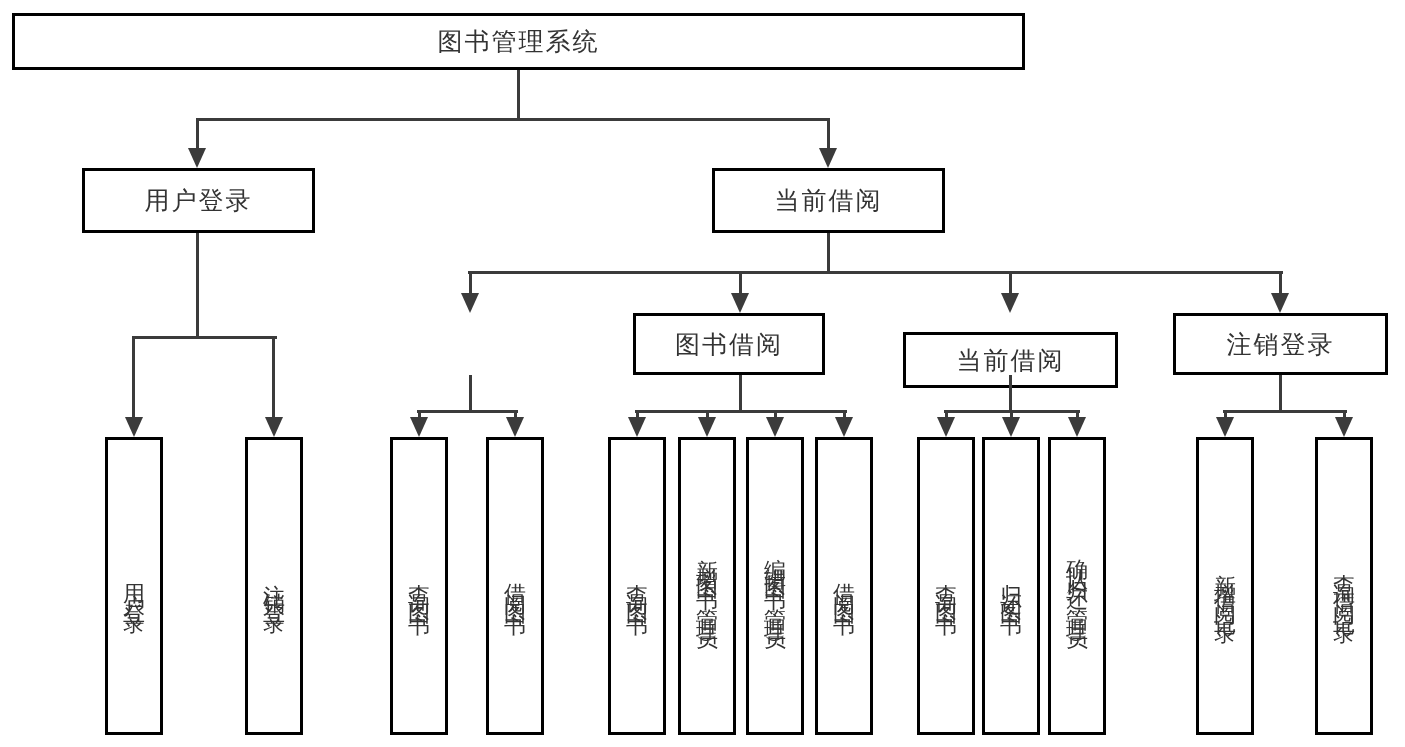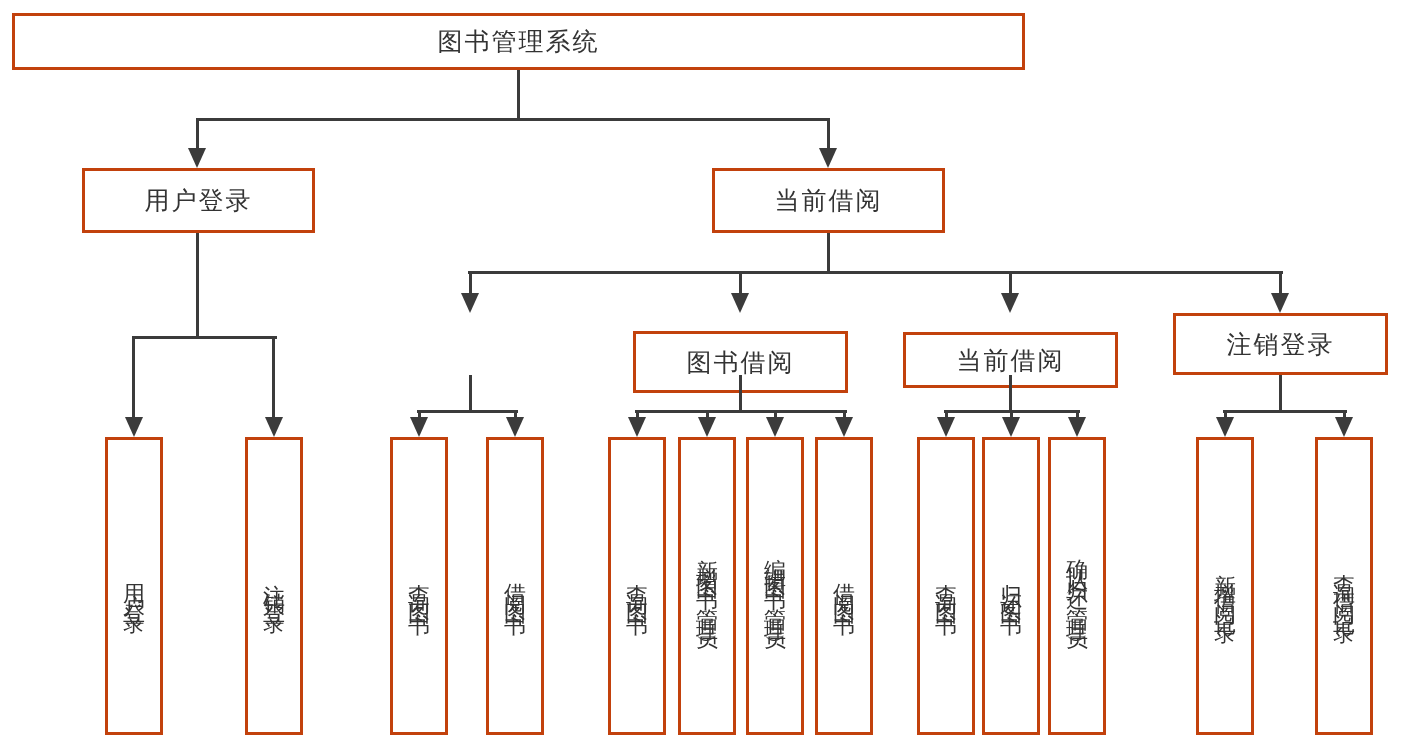--- a/index.html
+++ b/index.html
@@ -2,21 +2,21 @@
 <html><head>
 <meta charset="utf-8">
 <style>
   html,body{margin:0;padding:0;background:#fff;}
   .canvas{
     position:relative;width:1405px;height:747px;background:#ffffff;overflow:hidden;
     font-family:"Liberation Sans","DejaVu Sans",sans-serif;
   }
   .box{
     position:absolute;box-sizing:border-box;background:#ffffff;
-    border:3px solid #c2410c;display:flex;align-items:center;justify-content:center;
+    border:3px solid #000000;display:flex;align-items:center;justify-content:center;
   }
   .hlabel{
     font-size:25px;color:#333333;letter-spacing:2px;white-space:nowrap;
   }
   .vlabel{
     writing-mode:vertical-rl;text-orientation:mixed;
     font-size:22px;color:#333333;letter-spacing:10px;line-height:1;
   }
   .vline{position:absolute;width:3px;background:#3b3b3b;}
   .hline{position:absolute;height:3px;background:#3b3b3b;}
@@ -63,21 +63,21 @@
   <div class="hline" style="left:468px;top:271px;width:815px"></div>
   <div class="vline" style="left:469px;top:271px;height:26px"></div>
   <div class="arrow" style="left:461px;top:293px"></div>
   <div class="vline" style="left:739px;top:271px;height:26px"></div>
   <div class="arrow" style="left:731px;top:293px"></div>
   <div class="vline" style="left:1009px;top:271px;height:26px"></div>
   <div class="arrow" style="left:1001px;top:293px"></div>
   <div class="vline" style="left:1279px;top:271px;height:26px"></div>
   <div class="arrow" style="left:1271px;top:293px"></div>
 
-  <div class="box" style="left:633px;top:331px;width:215px;height:62px">
+  <div class="box" style="left:633px;top:313px;width:192px;height:62px">
     <span class="hlabel">图书借阅</span>
   </div>
   <div class="box" style="left:903px;top:332px;width:215px;height:56px">
     <span class="hlabel">当前借阅</span>
   </div>
   <div class="box" style="left:1173px;top:313px;width:215px;height:62px">
     <span class="hlabel">注销登录</span>
   </div>
 
   <div class="vline" style="left:469px;top:375px;height:38px"></div>

